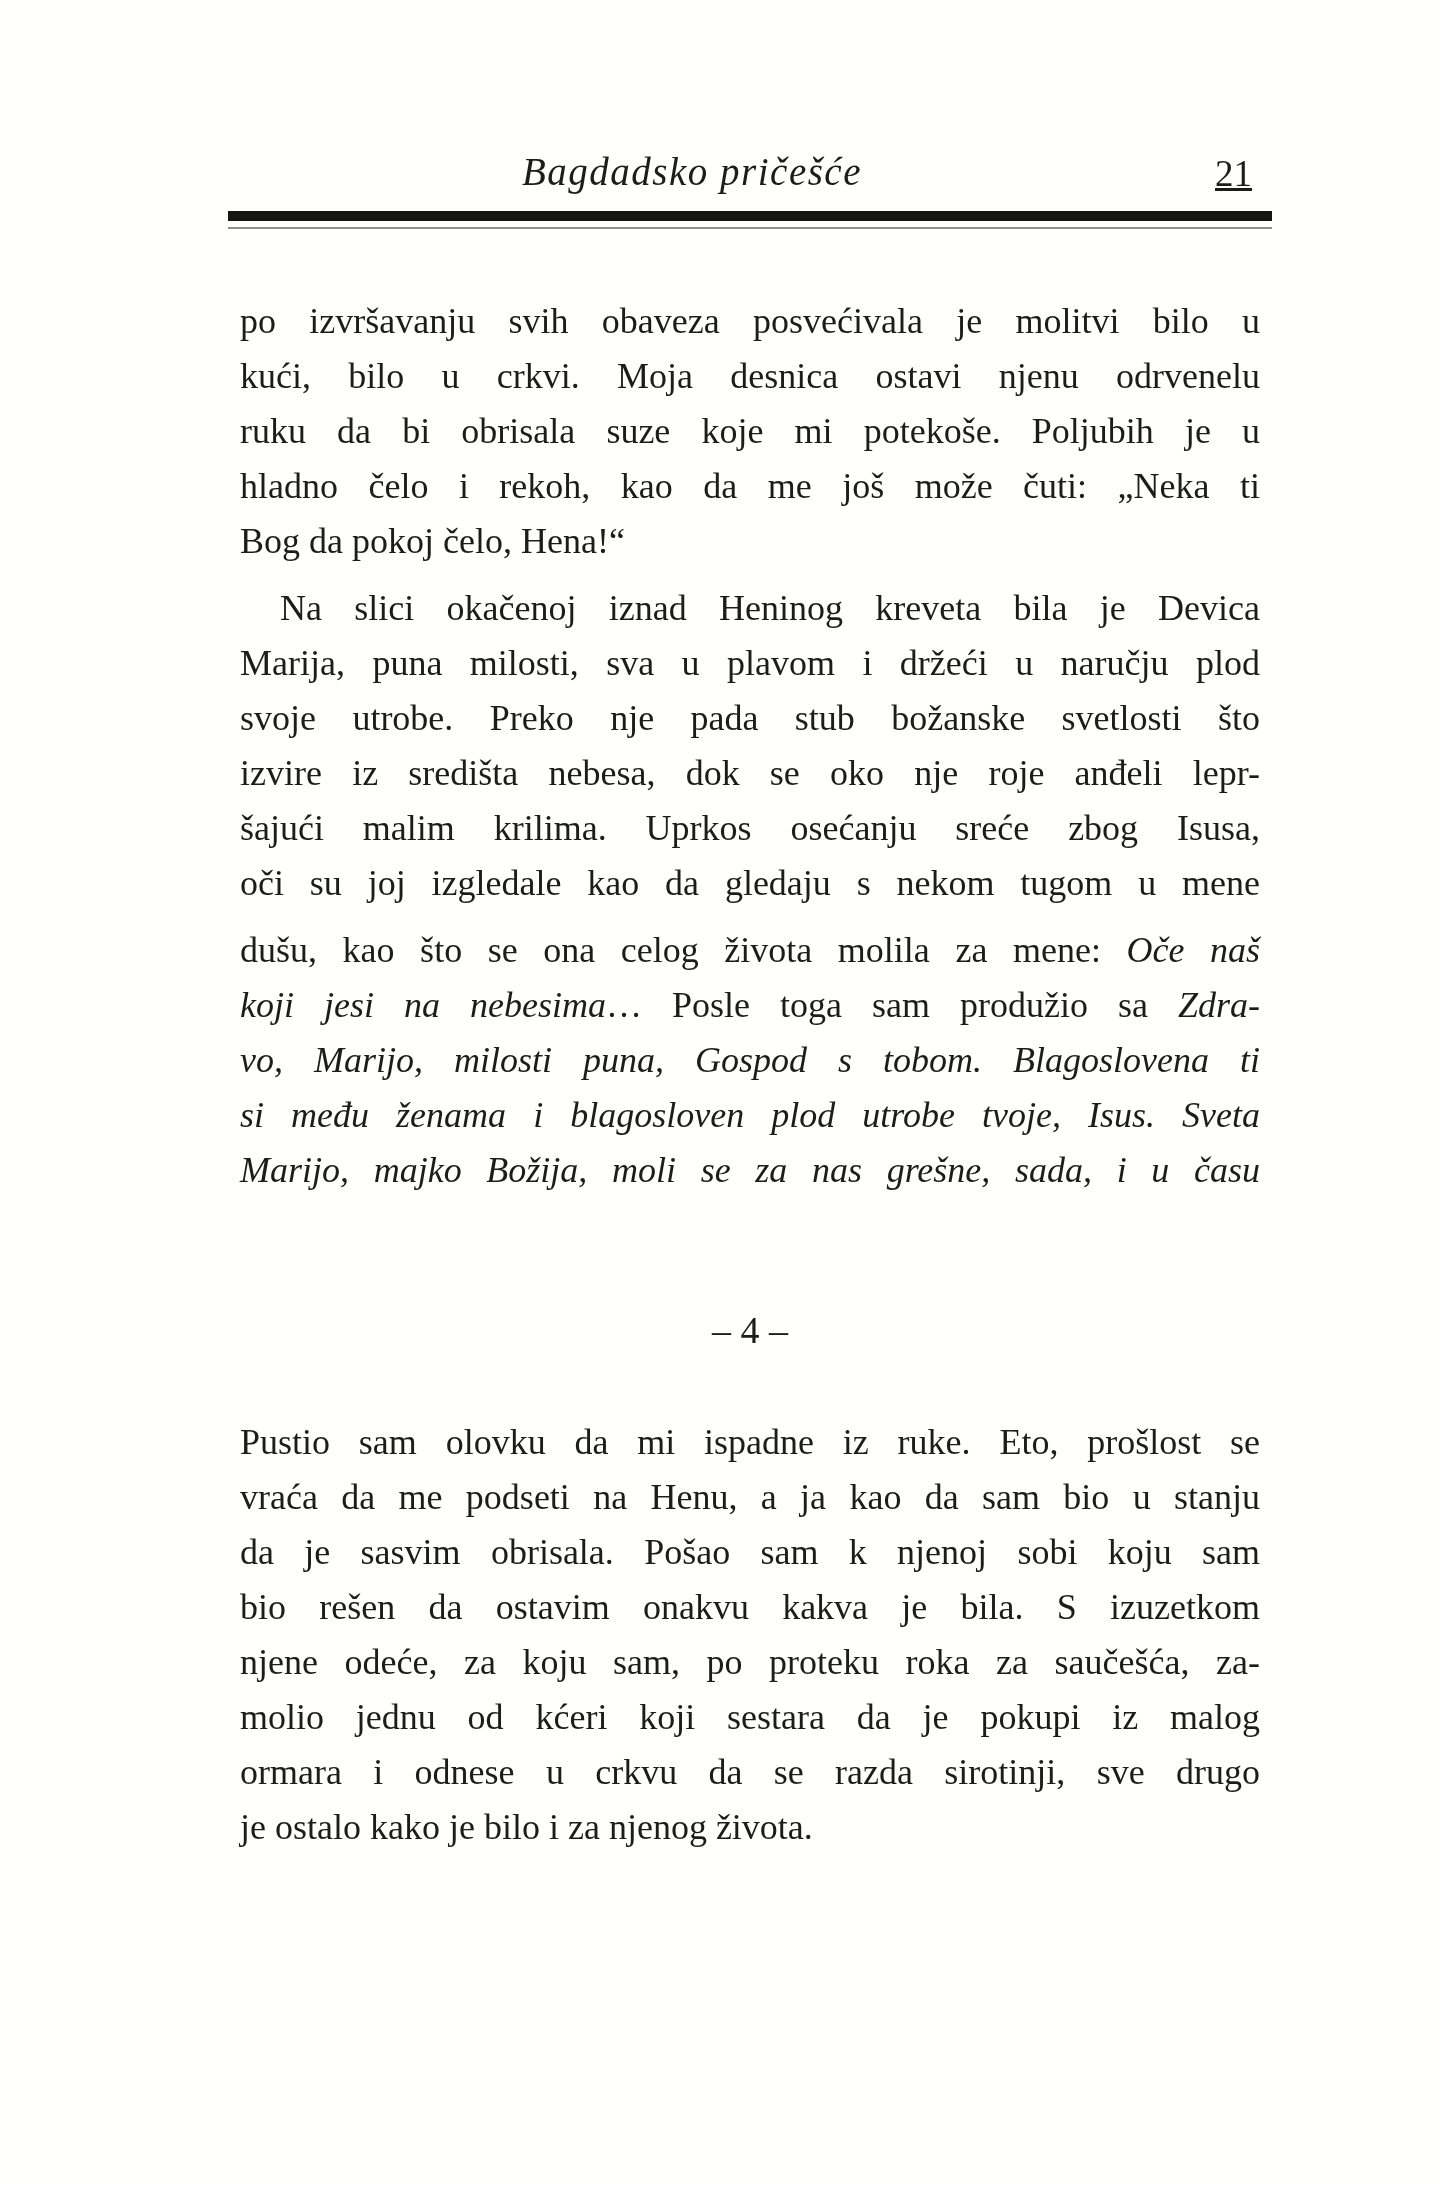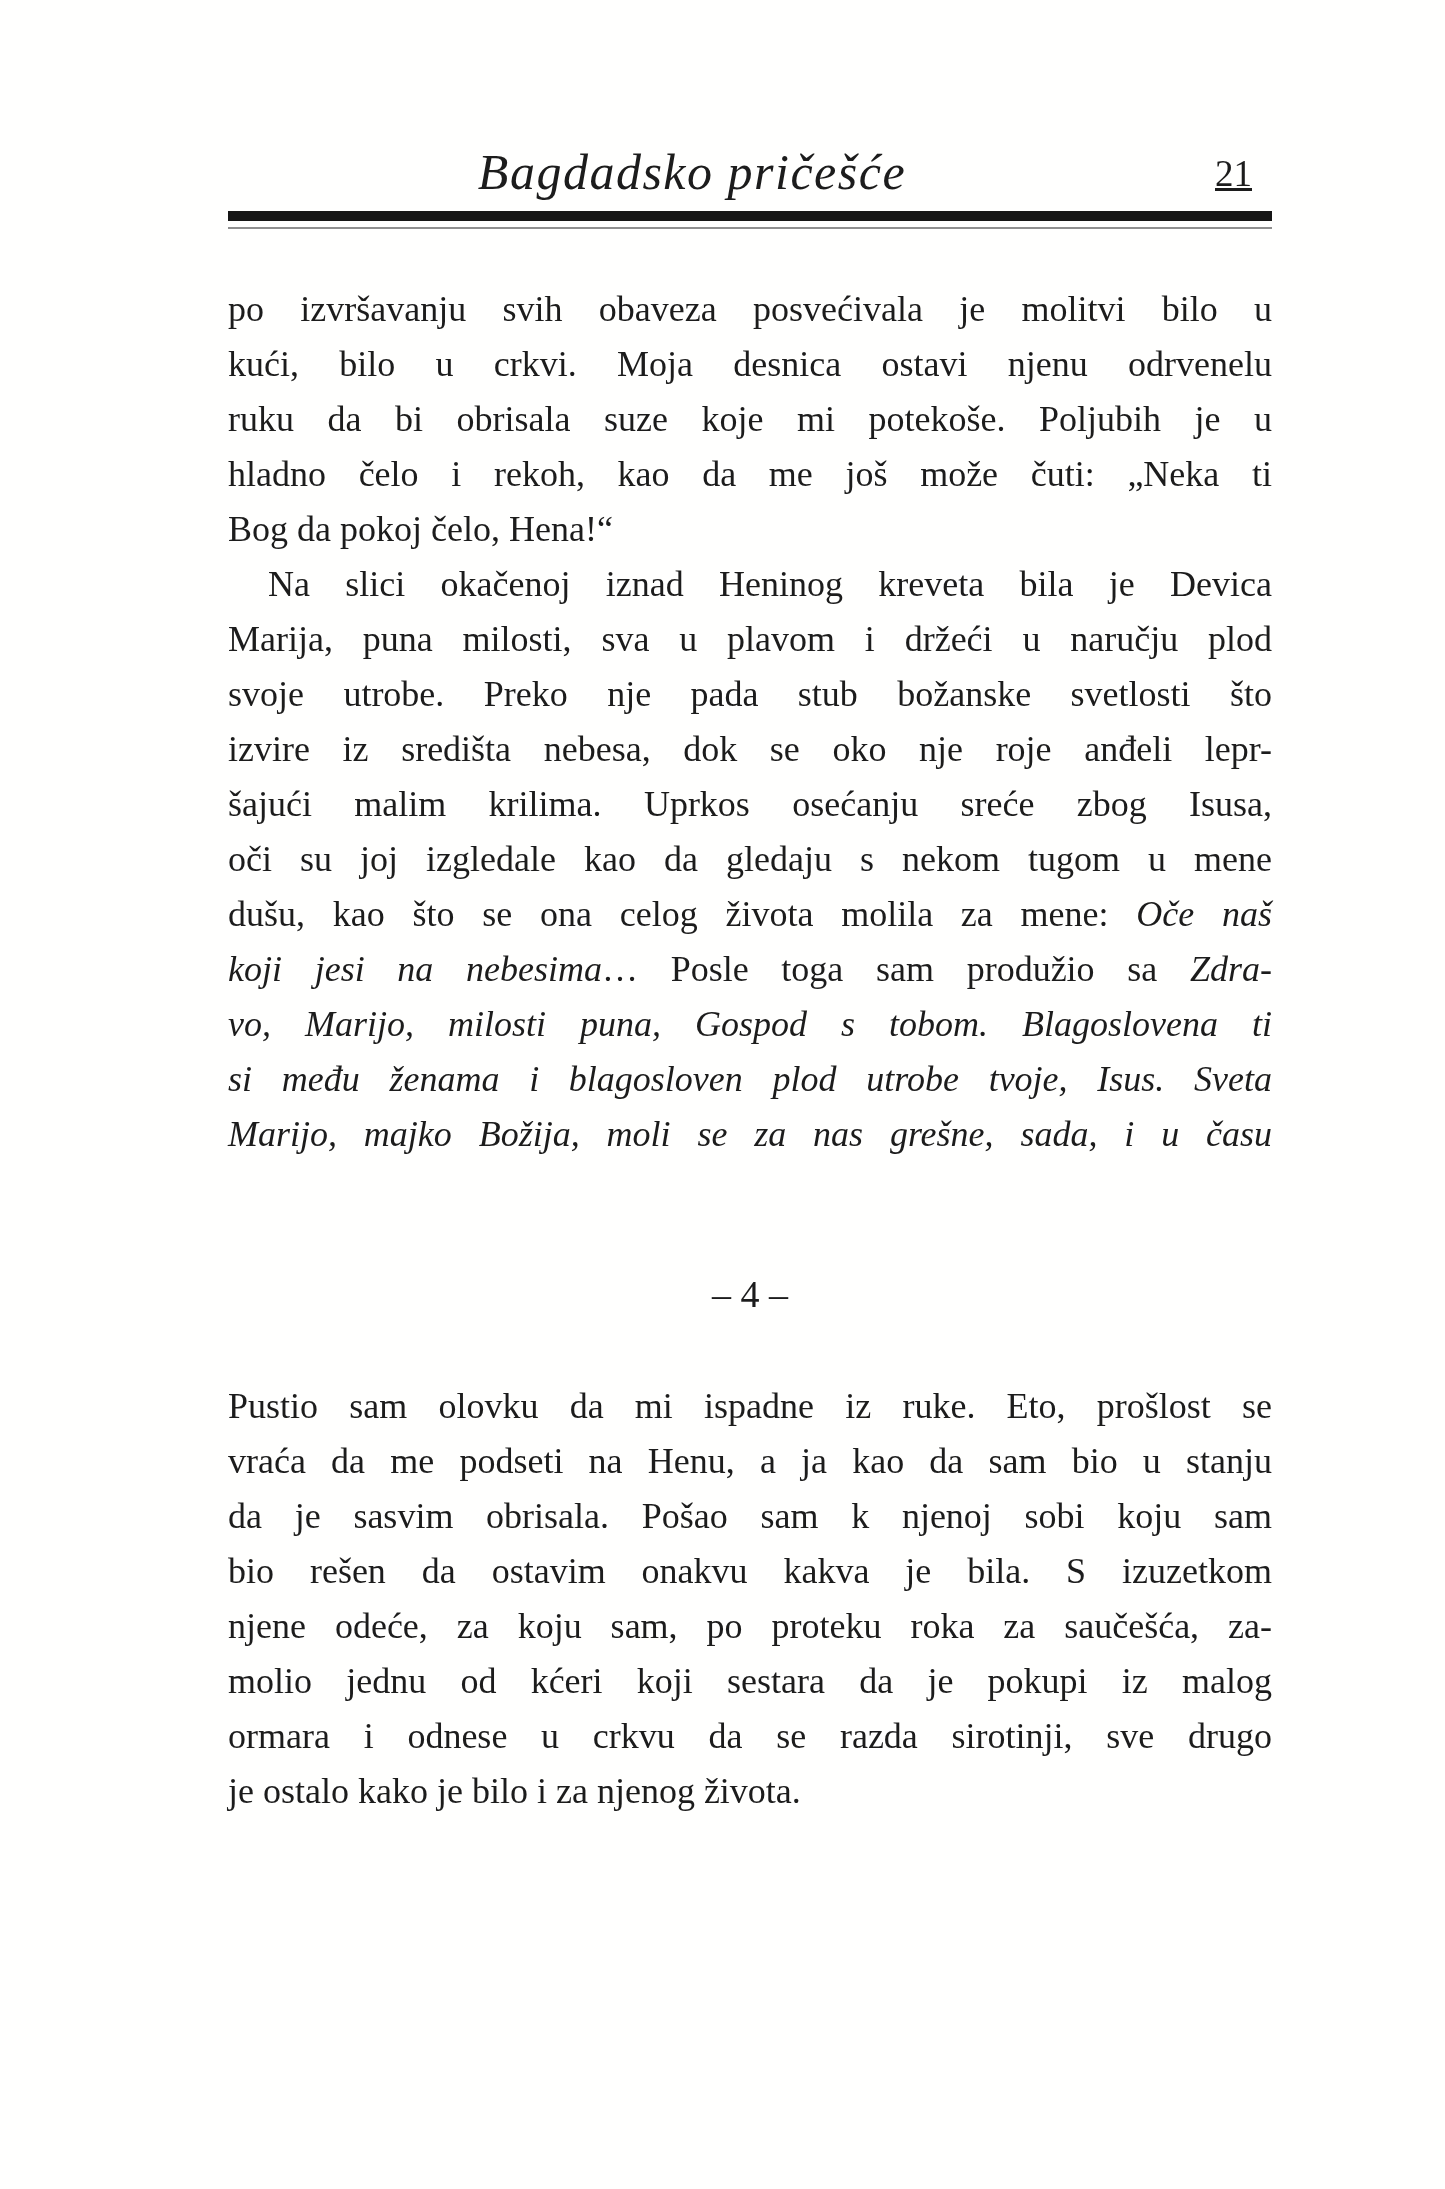--- a/index.html
+++ b/index.html
@@ -20,21 +20,21 @@
     top: 148px;
     left: 228px;
     width: 1044px;
     height: 56px;
   }
   .header-title {
     position: absolute;
     left: 50%;
     transform: translateX(-50%) translateX(-58px);
     font-style: italic;
-    font-size: 50px;
+    font-size: 39px;
     line-height: 48px;
     letter-spacing: 1.5px;
     white-space: nowrap;
   }
   .page-number {
     position: absolute;
     right: 20px;
     top: 2px;
     font-size: 37px;
     line-height: 48px;
@@ -52,21 +52,21 @@
 
   .body-text {
     position: absolute;
     left: 228px;
     top: 282px;
     width: 1044px;
     font-size: 36px;
     line-height: 55px;
   }
 
-  .para { margin: 0; }
+  .para { margin: 12px; }
   .line {
     display: block;
     text-align: justify;
     text-align-last: justify;
     -moz-text-align-last: justify;
   }
   .line.last {
     text-align-last: left;
     -moz-text-align-last: left;
   }

